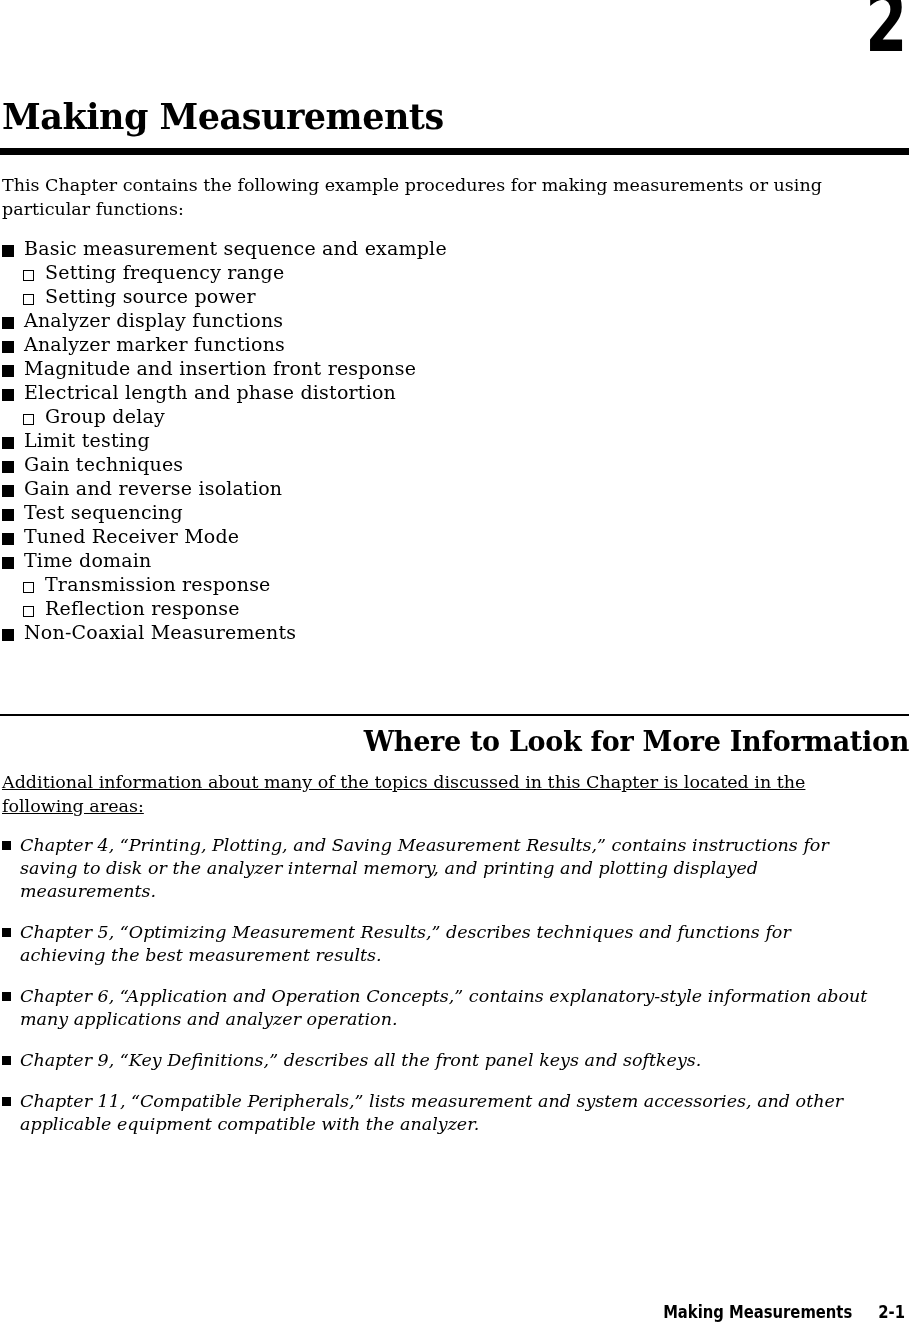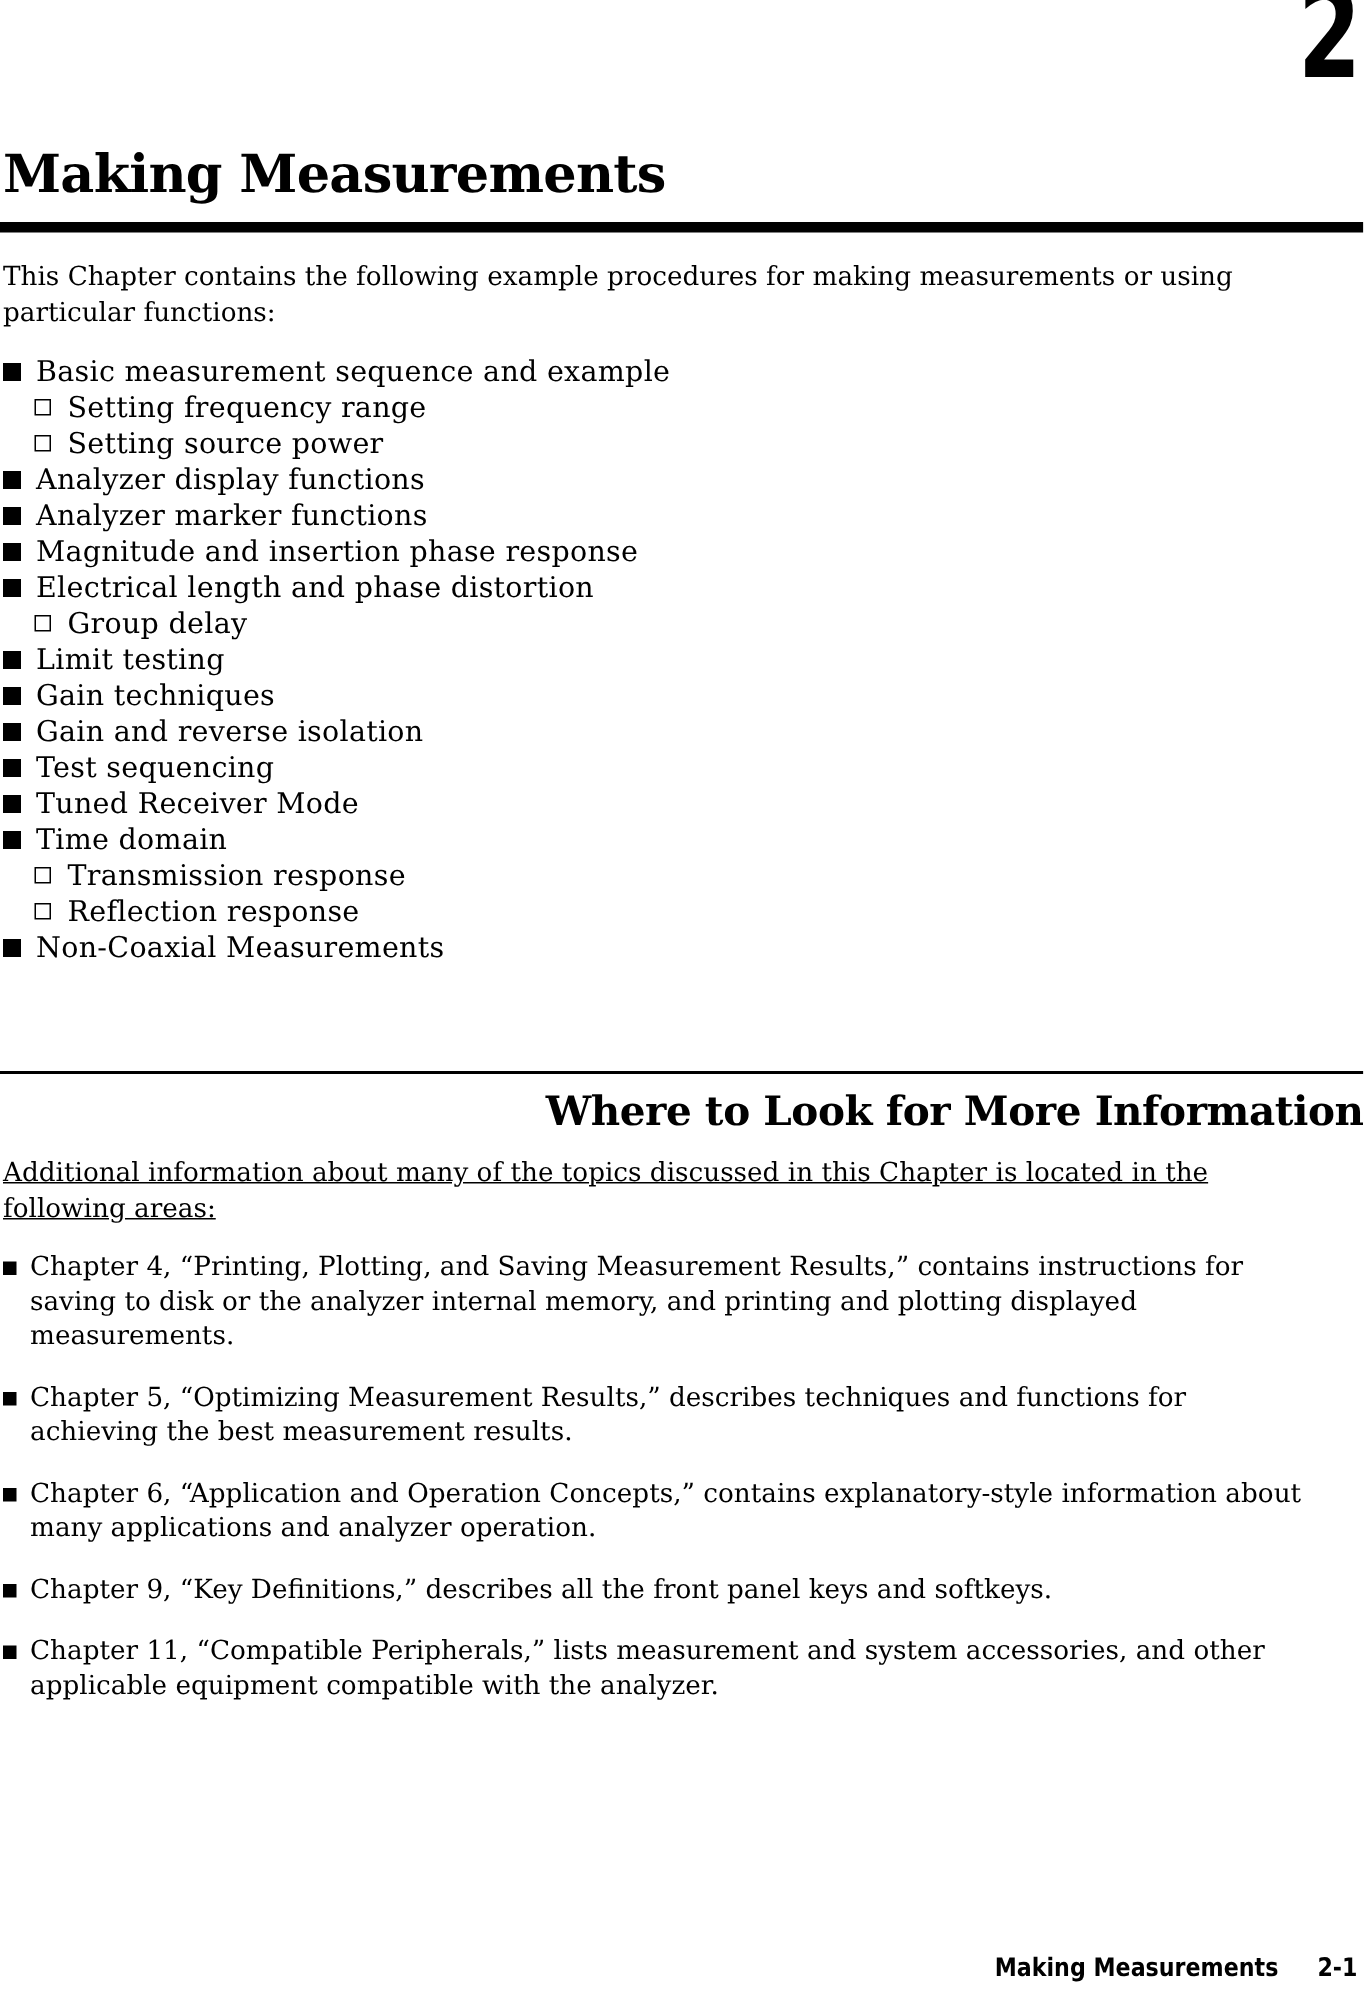--- a/index.html
+++ b/index.html
@@ -48,21 +48,21 @@
     max-width: 860px;
   }
   .topics {
     margin-top: 15px;
     padding-left: 2px;
     font-size: 19px;
     letter-spacing: 0.2px;
   }
   .topic {
     display: flex;
-    align-items: flex-start;
+    align-items: center;
     line-height: 24px;
   }
   .topic .sq-filled {
     flex: 0 0 auto;
     width: 12px;
     height: 12px;
     background: #000000;
     margin: 6px 10px 0 0;
   }
   .topic.sub { padding-left: 21px; }
@@ -98,20 +98,21 @@
   .refs {
     margin-top: 16px;
     font-size: 17.5px;
     line-height: 23px;
   }
   .ref {
     position: relative;
     padding-left: 20px;
     margin-bottom: 18px;
     max-width: 858px;
+    font-style: italic;
   }
   .ref .sq-small {
     position: absolute;
     left: 2px;
     top: 7px;
     width: 9px;
     height: 9px;
     background: #000000;
   }
   .footer {
@@ -156,21 +157,21 @@
       <div class="topic">
         <span class="sq-filled"></span>
         <span>Analyzer display functions</span>
       </div>
       <div class="topic">
         <span class="sq-filled"></span>
         <span>Analyzer marker functions</span>
       </div>
       <div class="topic">
         <span class="sq-filled"></span>
-        <span>Magnitude and insertion phase response</span>
+        <span>Magnitude and insertion front response</span>
       </div>
       <div class="topic">
         <span class="sq-filled"></span>
         <span>Electrical length and phase distortion</span>
       </div>
       <div class="topic sub">
         <span class="sq-open"></span>
         <span>Group delay</span>
       </div>
       <div class="topic">

